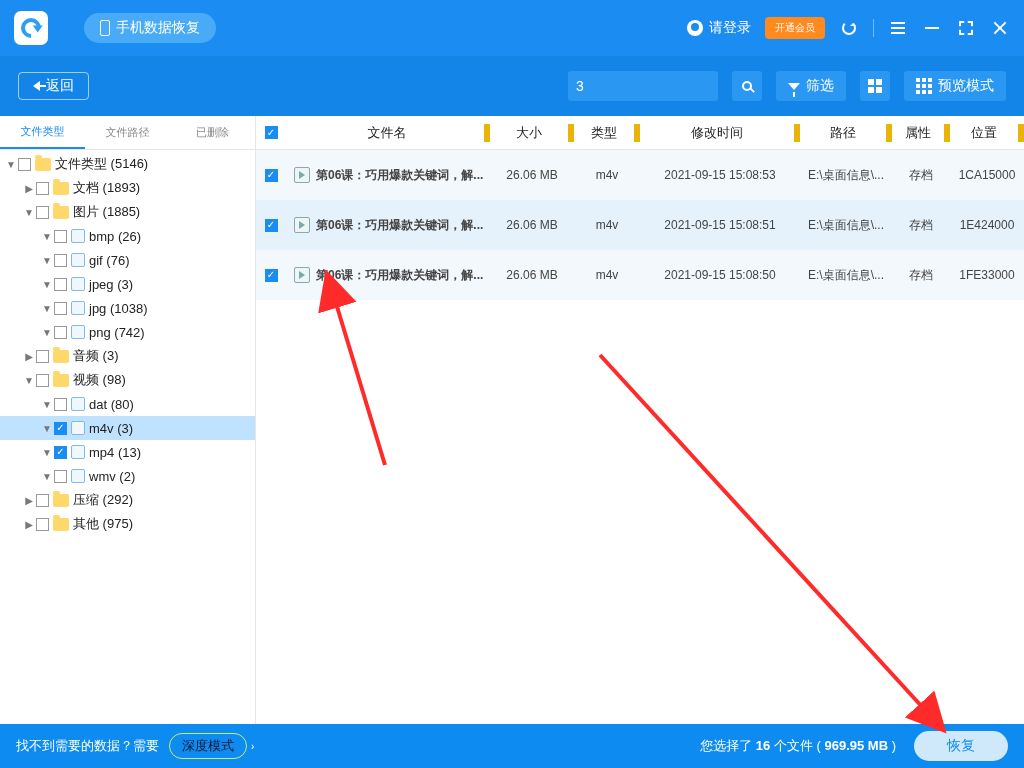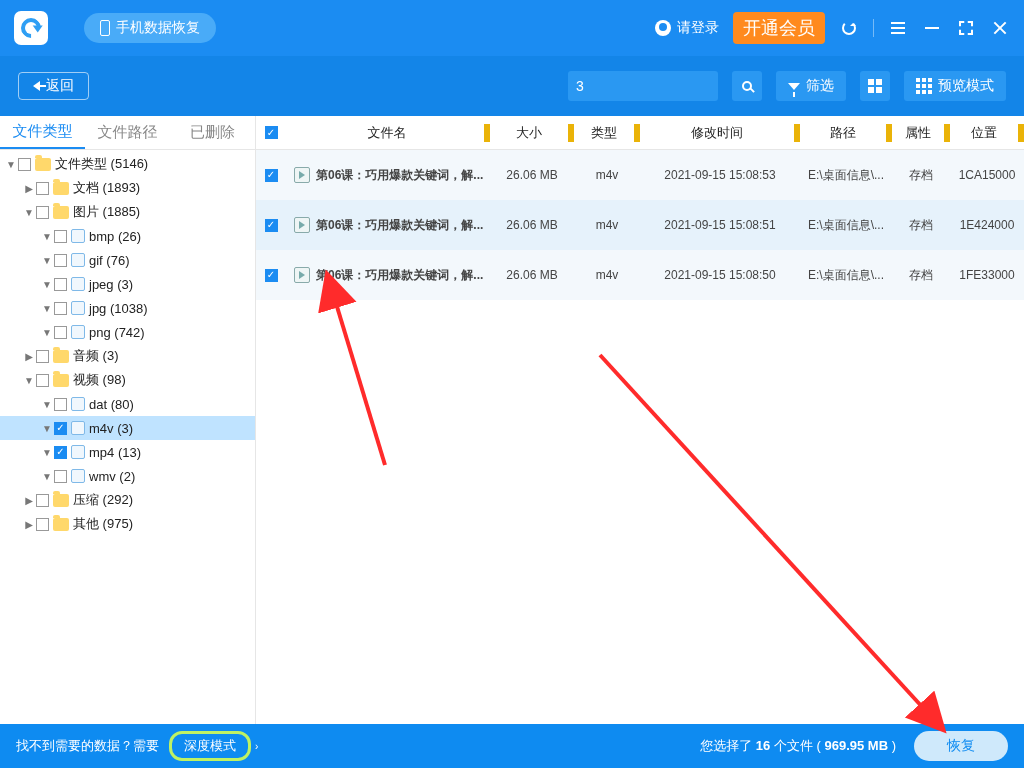--- a/index.html
+++ b/index.html
@@ -8,21 +8,21 @@
   
   .titlebar { height: 56px; background: #1b8cf2; display: flex; align-items: center; color: #fff; padding: 0 14px; }
   .logo-square { width: 34px; height: 34px; background: #fff; border-radius: 7px; display: flex; align-items: center; justify-content: center; margin-right: 12px; }
   .logo-inner { width: 20px; height: 20px; border: 4px solid #2f9ff4; border-radius: 50%; border-bottom-color: transparent; transform: rotate(-45deg); position: relative;}
   .logo-tail { position:absolute; right:-3px; bottom:-3px; width:0;height:0;border-left:5px solid transparent;border-right:5px solid transparent;border-top:7px solid #2f9ff4; transform:rotate(45deg);}
   .titlebar .title { font-size: 16px; letter-spacing: .5px; }
   .phone-btn { margin-left: 24px; background: #49abf8; padding: 6px 16px; border-radius: 16px; font-size: 14px; display:flex; align-items:center; gap:6px; cursor:pointer; }
   .flex-spacer { flex: 1; }
   .tb-right { display:flex; align-items:center; gap:14px; }
   .login { display:flex; align-items:center; gap:6px; font-size:14px; cursor:pointer; }
-  .vip-btn { background:#ff8a1e; padding:4px 10px; border-radius:4px; font-size:18px; cursor:pointer;}
+  .vip-btn { background:#ff8a1e; padding:4px 10px; border-radius:4px; font-size:10px; cursor:pointer;}
   .tb-icon { width:20px; height:20px; display:flex; align-items:center; justify-content:center; cursor:pointer; font-size:14px; }
   .tb-sep { width:1px; height:18px; background:rgba(255,255,255,.4); }
   .ic-line { width:14px; height:2px; background:#fff; }
   .ic-menu { display:flex; flex-direction:column; gap:3px; }
   .ic-menu span{width:14px;height:2px;background:#fff;}
   .ic-expand { width:14px;height:14px;border:2px dashed #fff; }
   .ic-close { position:relative; width:16px;height:16px;}
   .ic-close::before,.ic-close::after{content:"";position:absolute;left:7px;top:0;width:2px;height:16px;background:#fff;}
   .ic-close::before{transform:rotate(45deg);} .ic-close::after{transform:rotate(-45deg);}
   .ic-refresh { width:14px;height:14px;border:2px solid #fff;border-radius:50%;border-top-color:transparent; position:relative;}
@@ -43,21 +43,21 @@
   .ic-funnel::after{content:"";position:absolute;left:-1px;top:2px;width:2px;height:5px;background:#fff;}
   .ic-squares { display:grid;grid-template-columns:6px 6px;grid-template-rows:6px 6px;gap:2px;}
   .ic-squares span{background:#fff;}
   .ic-grid { display:grid;grid-template-columns:4px 4px 4px;grid-template-rows:4px 4px 4px;gap:2px;}
   .ic-grid span{background:#fff;}
 
   
   .main { display:flex; height:calc(768px - 56px - 60px - 44px); }
   .sidebar { width:256px; border-right:1px solid #e6e6e6; display:flex; flex-direction:column; }
   .side-tabs { height:34px; display:flex; border-bottom:1px solid #e6e6e6; }
-  .side-tab { flex:1; display:flex; align-items:center; justify-content:center; font-size:15px; color:#888; cursor:pointer;}
+  .side-tab { flex:1; display:flex; align-items:center; justify-content:center; font-size:11px; color:#888; cursor:pointer;}
   .side-tab.active { color:#1b8cf2; border-bottom:2px solid #1b8cf2; background:#fff;}
   .tree { flex:1; overflow:auto; font-size:13px; color:#222; padding-top:2px;}
   .tree-row { display:flex; align-items:center; height:24px; cursor:pointer; white-space:nowrap;}
   .tree-row.selected { background:#bfe3ff; }
   .caret { width:10px; text-align:center; color:#777; font-size:10px; margin-right:2px;}
   .cb { width:13px;height:13px;border:1px solid #999;margin-right:4px;display:inline-flex;align-items:center;justify-content:center;background:#fff;}
   .cb.checked { background:#1b8cf2;border-color:#1b8cf2;}
   .cb.checked::after{content:"✓";color:#fff;font-size:10px;line-height:1;}
   .folder-ic { width:16px;height:13px;background:#ffd86b;border-radius:2px;margin-right:4px;position:relative;}
   .folder-ic::before{content:"";position:absolute;top:-3px;left:0;width:7px;height:3px;background:#ffd86b;border-radius:2px 2px 0 0;}
@@ -79,21 +79,21 @@
   .trow { height:50px; display:flex; align-items:center; font-size:12px; color:#444;}
   .trow.alt { background:#f3f8fc; }
   .trow.sel { background:#e6f2fb; }
   .td { text-align:center; padding:0 4px; overflow:hidden; text-overflow:ellipsis; white-space:nowrap;}
   .td.name { text-align:left; display:flex; align-items:center; gap:6px;font-weight:bold;}
   .vid-ic { width:16px;height:16px;border:1px solid #8aa;border-radius:2px;background:#eef5f5;position:relative;}
   .vid-ic::after{content:"";position:absolute;left:4px;top:3px;border-left:6px solid #7aa;border-top:4px solid transparent;border-bottom:4px solid transparent;}
 
   
   .footer { height:44px; background:#0e8bf1; display:flex; align-items:center; padding:0 16px; color:#fff; font-size:13px;}
-  .deep-btn { border:3px solid #bef264; border-radius:13px; padding:3px 12px; margin-left:10px; color:#ffffff; cursor:pointer;}
+  .deep-btn { border:1px solid #bef264; border-radius:13px; padding:3px 12px; margin-left:10px; color:#0f172a; cursor:pointer;}
   .footer b { color:#fff; font-weight:600;}
   .big-recover { width:94px; height:30px; background:#cfe9fb; border-radius:15px; color:#0e8bf1; display:flex; align-items:center; justify-content:center; font-size:14px; cursor:pointer;}
   .chev { font-size:10px; color:#fff; margin-left:4px;}
 
   
   .anno { position:absolute; pointer-events:none; }
   .anno svg { overflow:visible; }
 </style>
 </head>
 <body>

